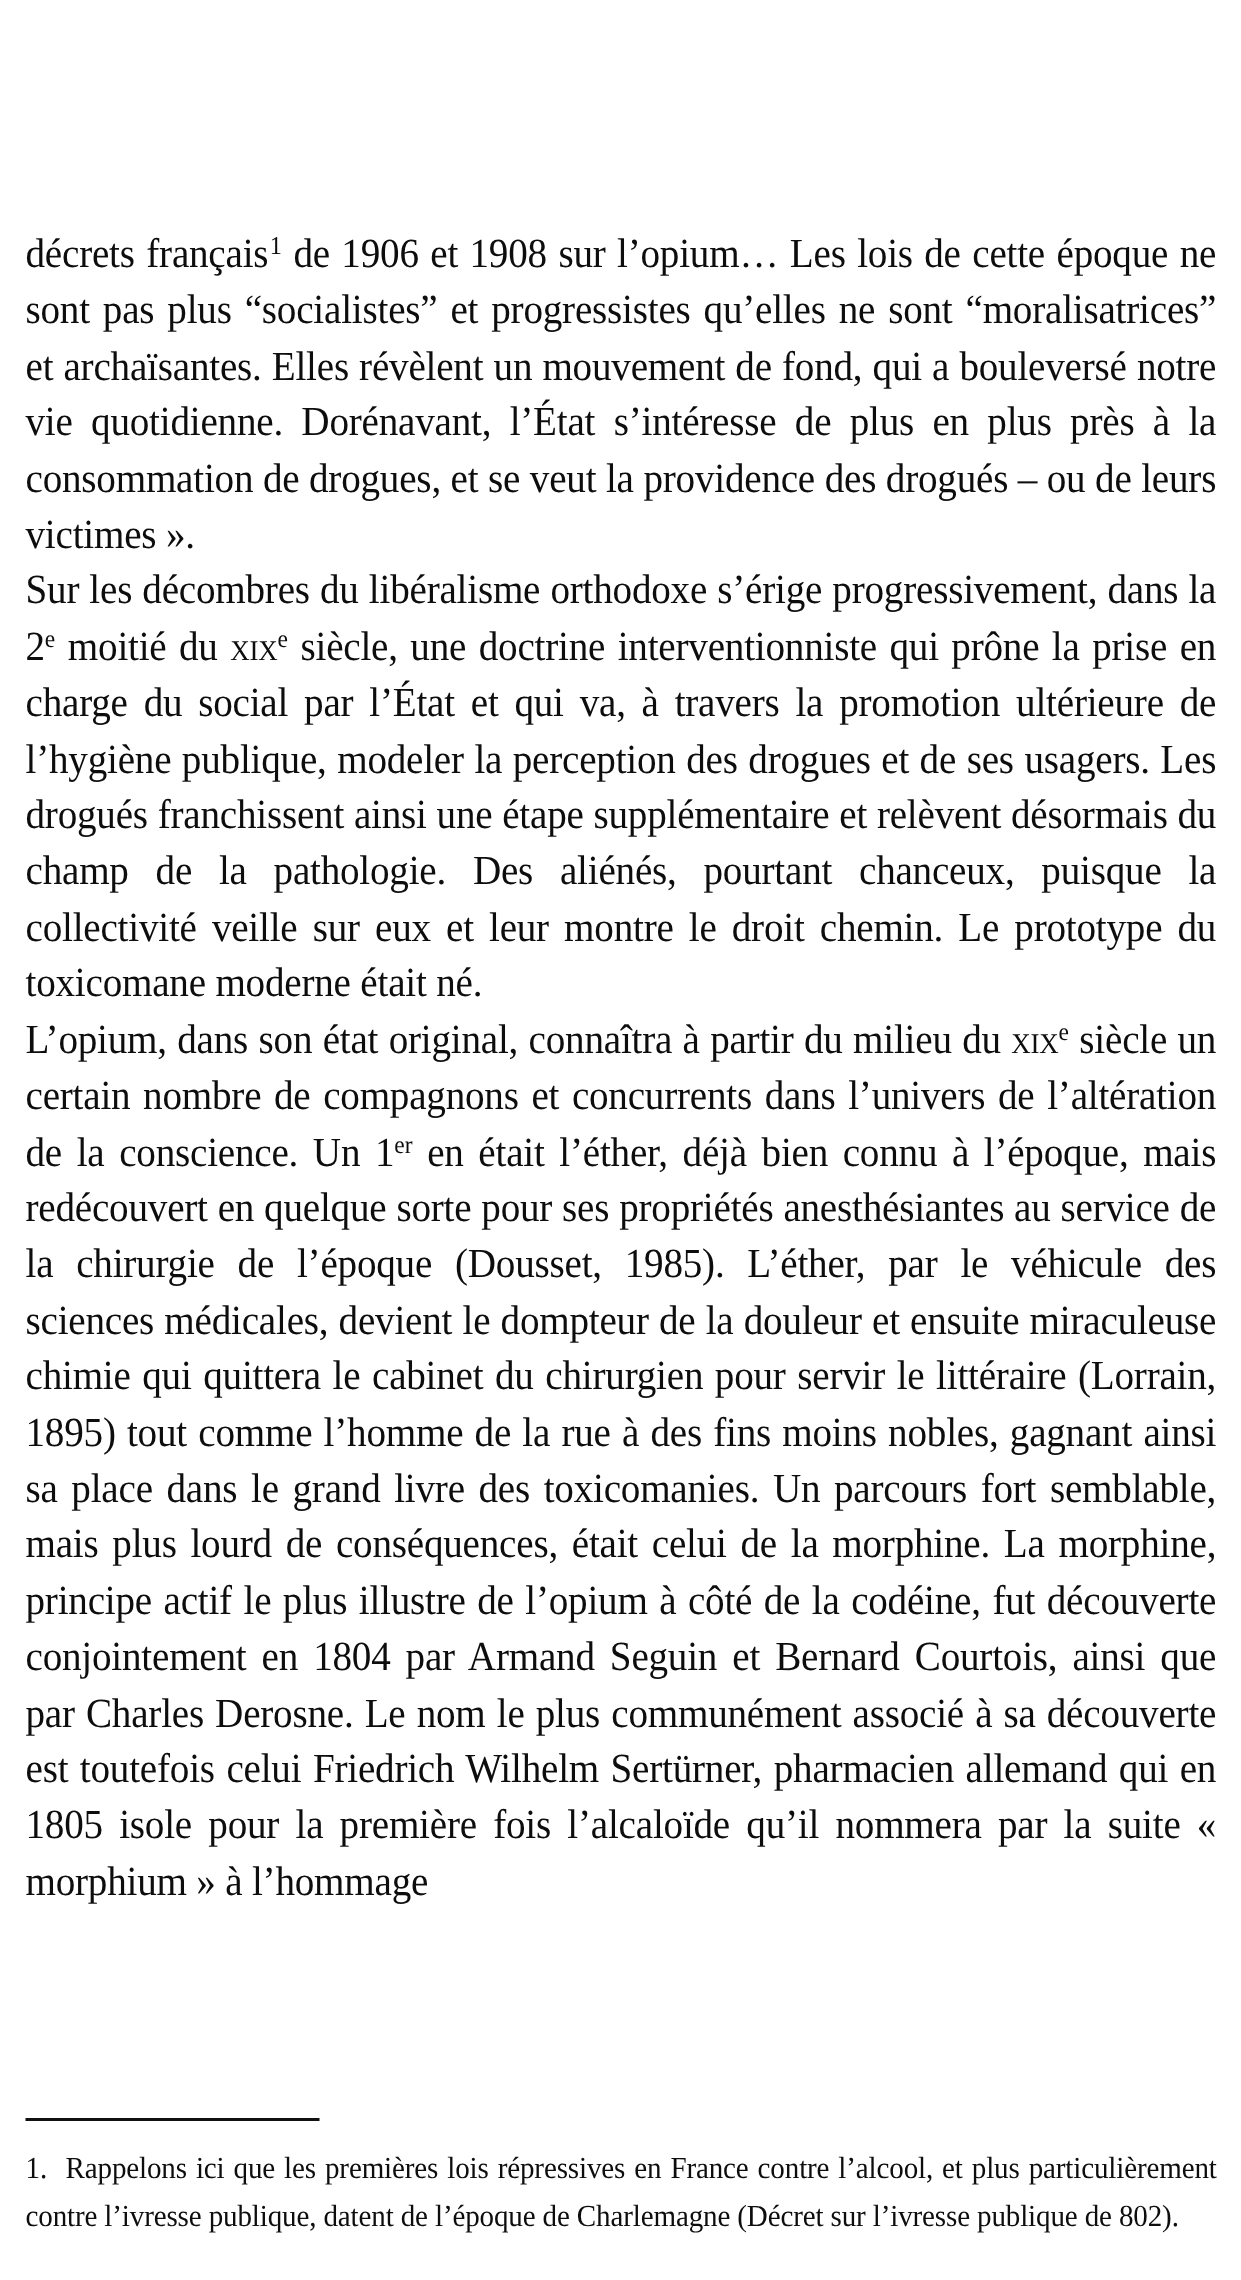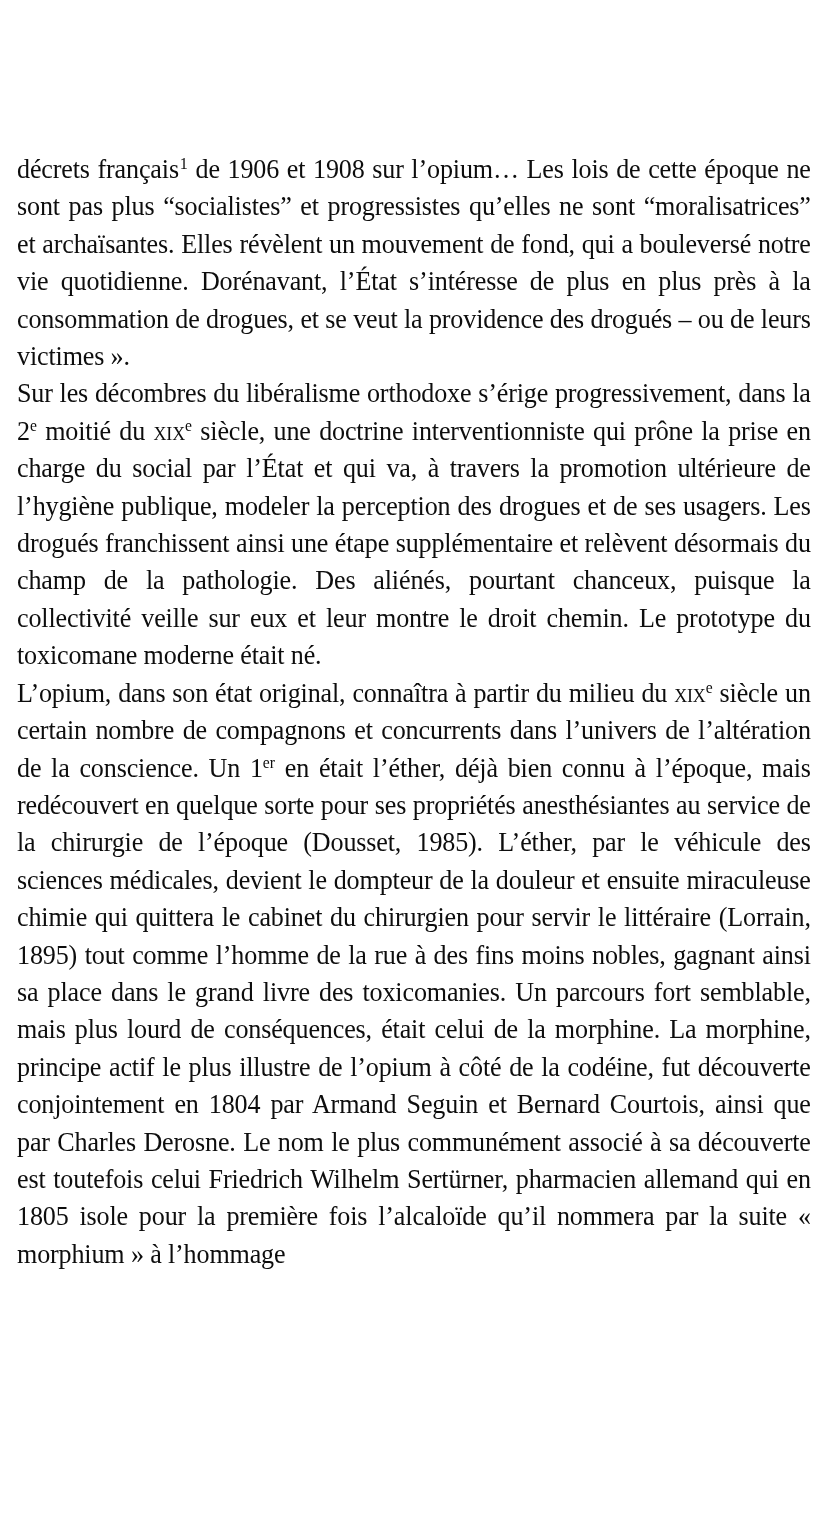--- a/index.html
+++ b/index.html
@@ -100,14 +100,18 @@
   <div class="content">
 
     <p class="body-par cont"><span>décrets français</span><span class="sup sup-note">1</span><span> de 1906 et 1908 sur l’opium… Les lois de cette époque ne sont pas plus “socialistes” et progressistes qu’elles ne sont “moralisatrices” et archaïsantes. Elles révèlent un mouvement de fond, qui a bouleversé notre vie quotidienne. Dorénavant, l’État s’intéresse de plus en plus près à la consommation de drogues, et se veut la providence des drogués – ou de leurs victimes ».</span></p>
 
     <p class="body-par"><span>Sur les décombres du libéralisme orthodoxe s’érige progressivement, dans la 2</span><span class="sup">e</span><span> moitié du </span><span class="smallcaps">xix</span><span class="sup">e</span><span> siècle, une doctrine interventionniste qui prône la prise en charge du social par l’État et qui va, à travers la promotion ultérieure de l’hygiène publique, modeler la perception des drogues et de ses usagers. Les drogués franchissent ainsi une étape supplémentaire et relèvent désormais du champ de la pathologie. Des aliénés, pourtant chanceux, puisque la collectivité veille sur eux et leur montre le droit chemin. Le prototype du toxicomane moderne était né.</span></p>
 
     <p class="body-par"><span>L’opium, dans son état original, connaîtra à partir du milieu du </span><span class="smallcaps">xix</span><span class="sup">e</span><span> siècle un certain nombre de compagnons et concurrents dans l’univers de l’altération de la conscience. Un 1</span><span class="sup">er</span><span> en était l’éther, déjà bien connu à l’époque, mais redécouvert en quelque sorte pour ses propriétés anesthésiantes au service de la chirurgie de l’époque (Dousset, 1985). L’éther, par le véhicule des sciences médicales, devient le dompteur de la douleur et ensuite miraculeuse chimie qui quittera le cabinet du chirurgien pour servir le littéraire (Lorrain, 1895) tout comme l’homme de la rue à des fins moins nobles, gagnant ainsi sa place dans le grand livre des toxicomanies. Un parcours fort semblable, mais plus lourd de conséquences, était celui de la morphine. La morphine, principe actif le plus illustre de l’opium à côté de la codéine, fut découverte conjointement en 1804 par Armand Seguin et Bernard Courtois, ainsi que par Charles Derosne. Le nom le plus communément associé à sa découverte est toutefois celui Friedrich Wilhelm Sertürner, pharmacien allemand qui en 1805 isole pour la première fois l’alcaloïde qu’il nommera par la suite « morphium » à l’hommage</span></p>
 
   </div>
 
+  <div class="footnote-area">
+    <hr class="fn-rule">
+    <p class="footnote"><span class="fn-num">1.</span><span>Rappelons ici que les premières lois répressives en France contre l’alcool, et plus particulièrement contre l’ivresse publique, datent de l’époque de Charlemagne (Décret sur l’ivresse publique de 802).</span></p>
+  </div>
 
 </div>
 
 </body></html>

